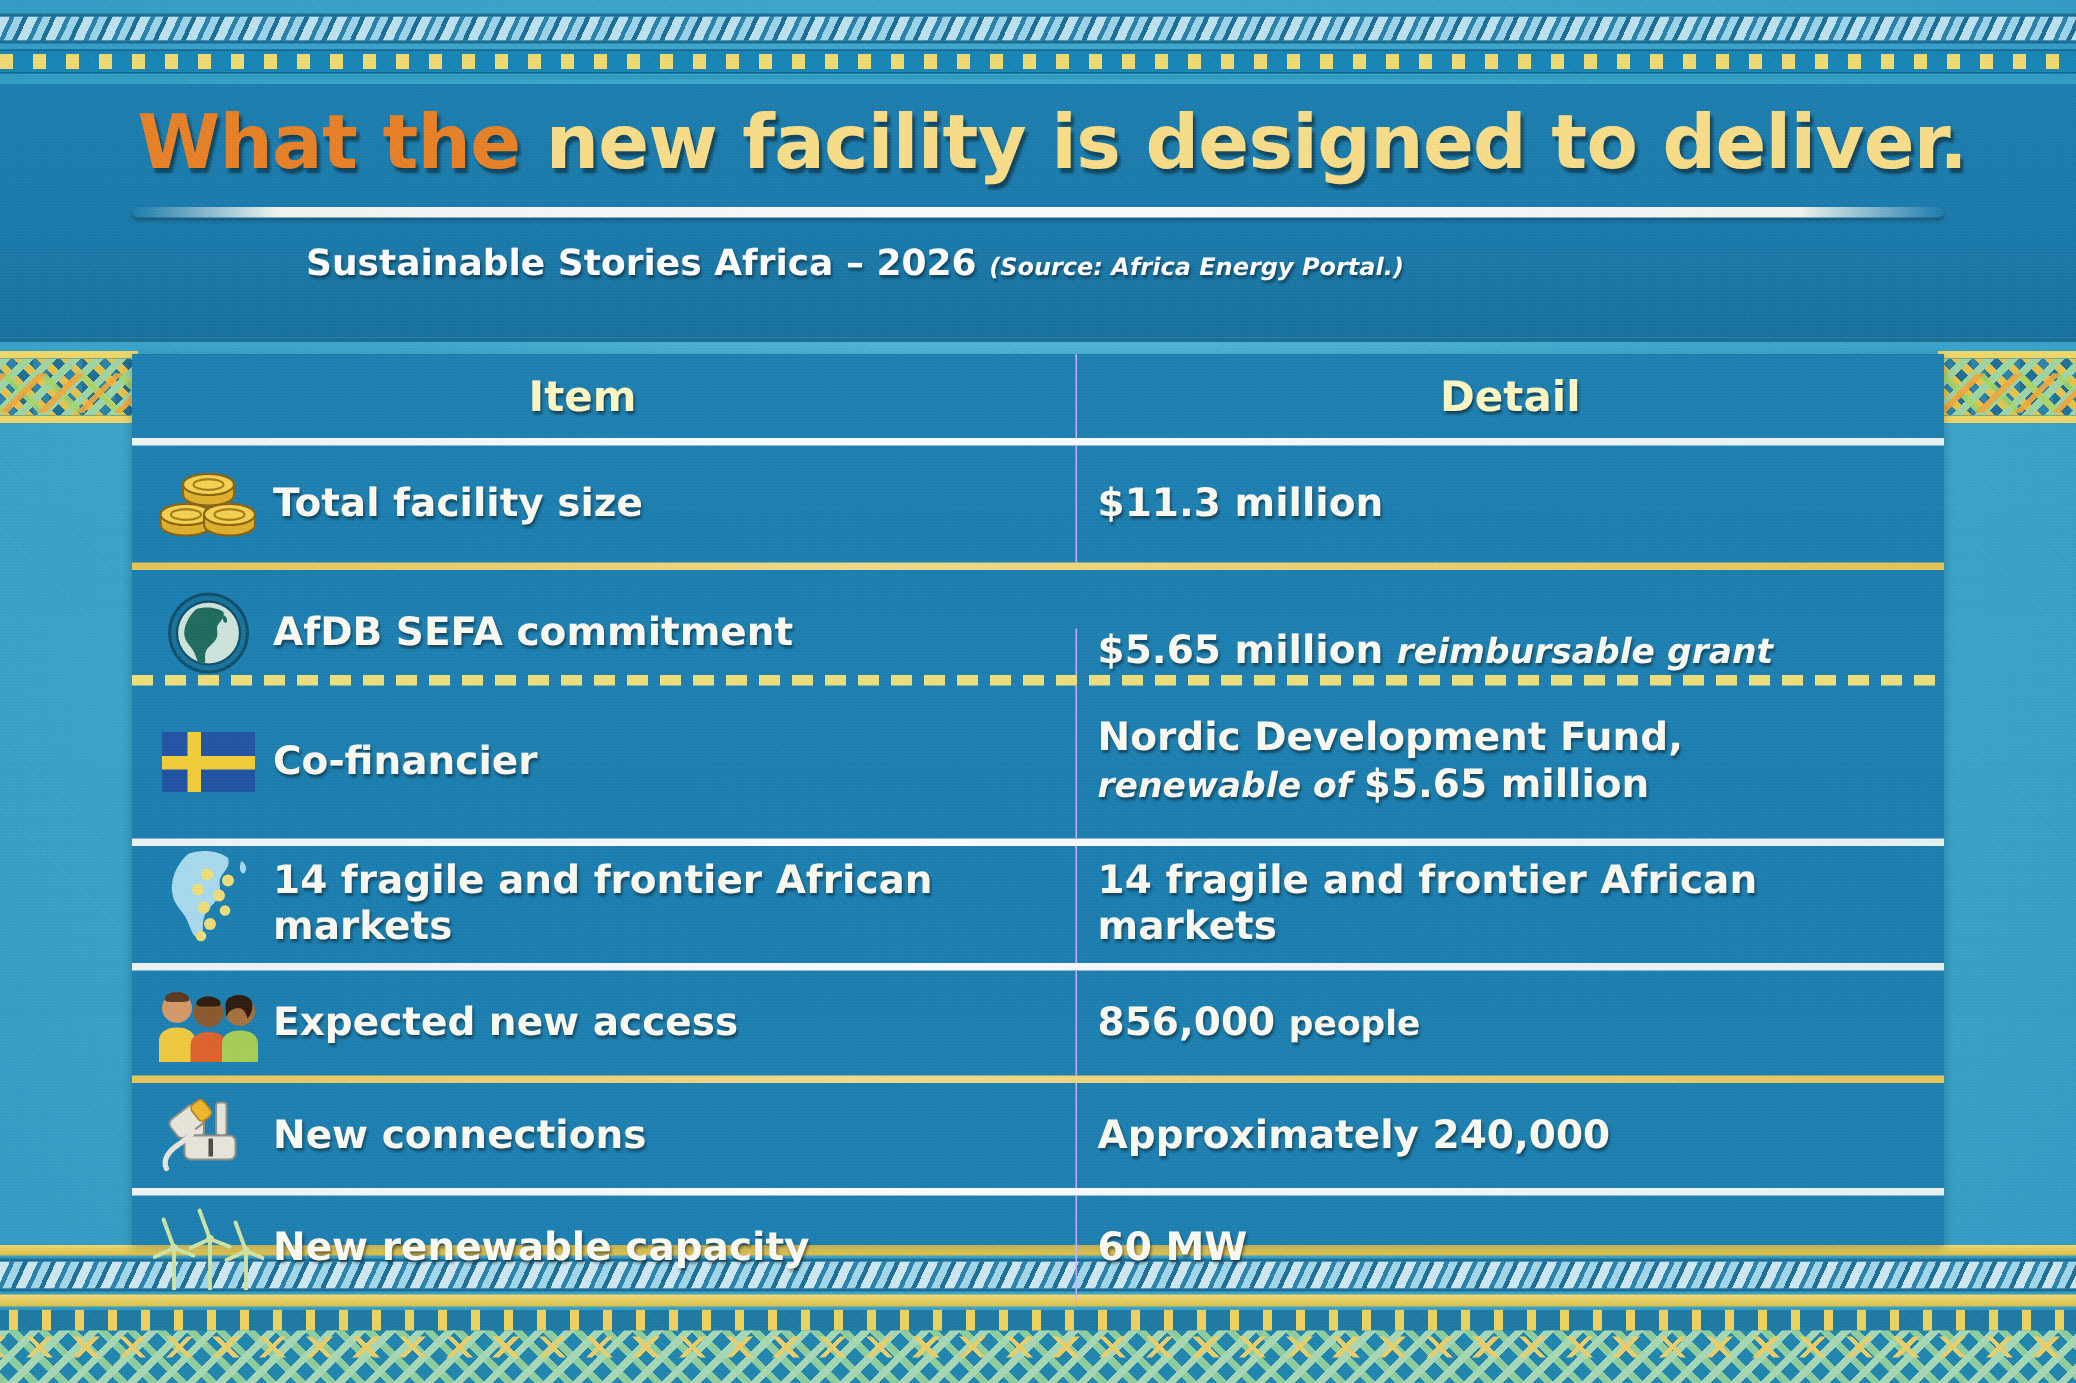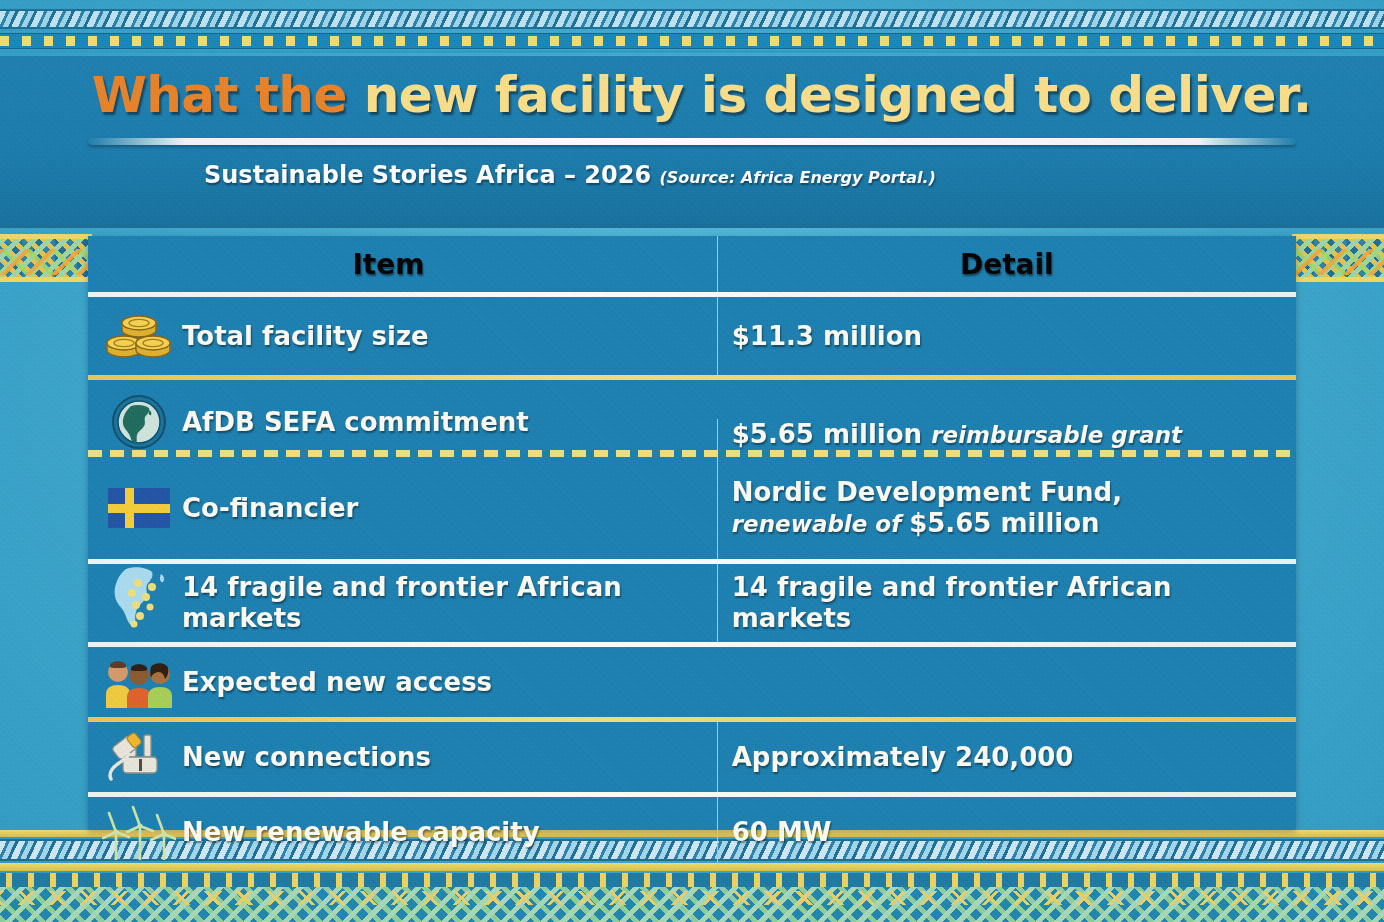--- a/index.html
+++ b/index.html
@@ -115,21 +115,21 @@
   .cell {
     position:relative; display:flex; align-items:center;
     padding:0 14px; overflow:hidden;
   }
   .cell.item   { width:615px; }
   .cell.detail { width:593px; border-left:1px solid #c4b5fd;margin-left:28px; }
 
   .hdr-row { height:56px; background:#1b80b2; }
   .hdr-row .cell { justify-content:center; }
   .hdr-text {
-    font-size:28px; font-weight:bold; color:#000000;
+    font-size:28px; font-weight:bold; color:#fef9c3;
     font-family:"DejaVu Sans", sans-serif;
     text-shadow:1px 2px 2px rgba(0,0,0,.5);
   }
 
   .sep { width:100%; }
   .sep.white  { height:5px; background:linear-gradient(90deg,#eef6f5,#ffffff 40%,#e9f4f3); }
   .sep.gold   { height:5px; background:linear-gradient(90deg,#e8c657,#f4dd8b 40%,#e8c657); }
   .sep.dashed { height:7px;
     background-image:repeating-linear-gradient(90deg,#f0e07c 0 14px, rgba(240,224,124,0) 14px 22px); }
 
@@ -334,20 +334,23 @@
             </g>
             <g>
               <circle cx="56" cy="18" r="10" fill="#a9703f"></circle>
               <path d="M47 11c3-5 15-5 17 1 1 5-1 9-3 11-1-4-3-7-6-7s-7 2-8 6c-1-3-1-8 0-11z" fill="#2e1c10"></path>
               <path d="M44 52V40c0-6 5-9 12-9s12 3 12 9v12z" fill="#a8cf57"></path>
             </g>
           </svg>
         </span>
         <span class="label">Expected new access</span>
       </div>
+      <div class="cell detail">
+        <span class="label"><span>856,000 </span><span class="sm">people</span></span>
+      </div>
     </div>
     <div class="sep gold"></div>
 
     <div class="row r6">
       <div class="cell item">
         <span class="icon-slot">
           <svg width="72" height="56" viewBox="0 0 72 56">
             <g stroke="#8d8f86" stroke-width="1.3" fill="#e9e7dc">
               <rect x="26" y="6" width="7" height="22" rx="2"></rect>
               <rect x="41" y="6" width="7" height="22" rx="2"></rect>

